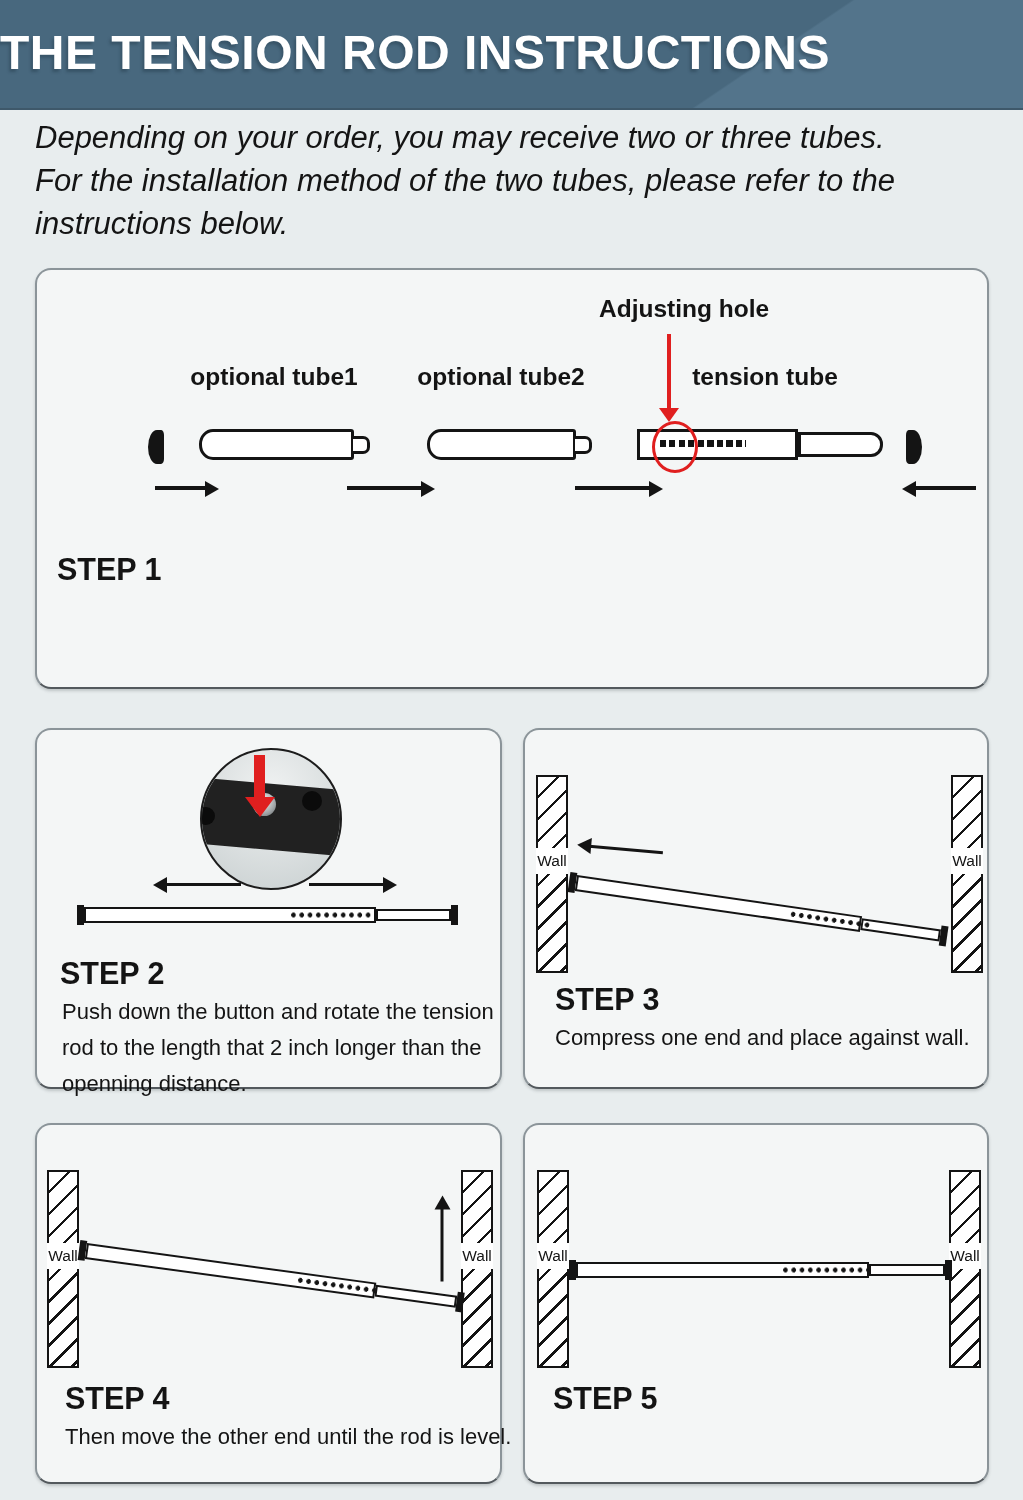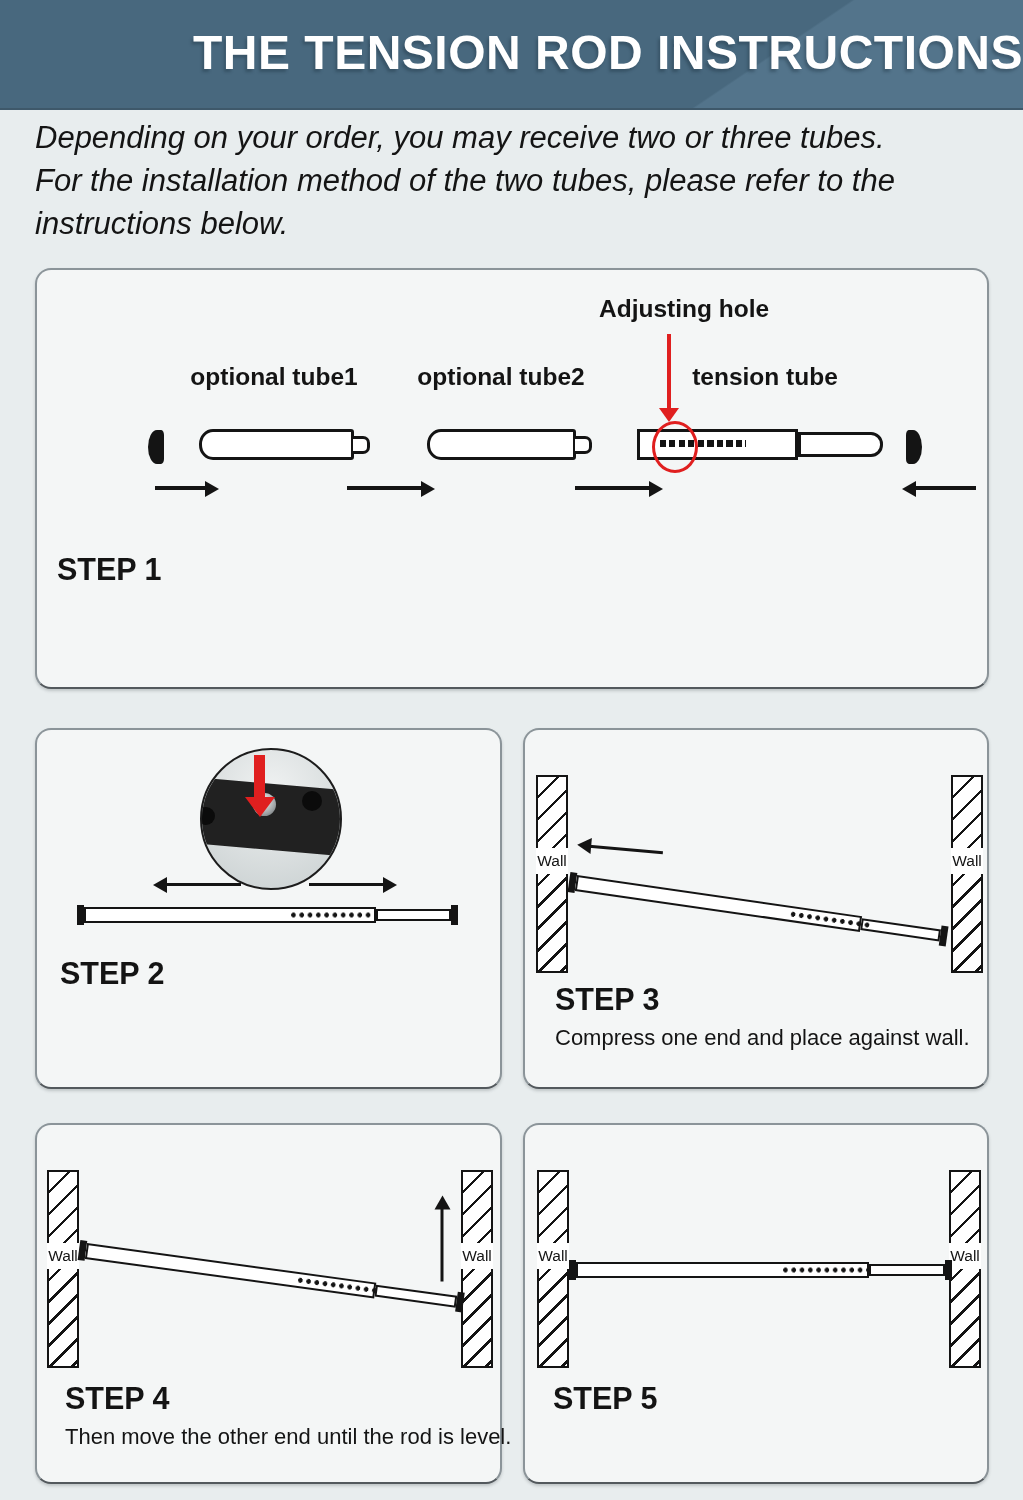--- a/index.html
+++ b/index.html
@@ -8,21 +8,21 @@
     background:#e8edee;color:#141414;
     font-family:"Liberation Sans","DejaVu Sans",sans-serif;
   }
   
   .banner{
     position:absolute;left:0;top:0;width:1023px;height:108px;
     background:linear-gradient(146deg,#48687e 72%,#53748b 72.3%);
     border-bottom:2px solid #3e586a;
   }
   .banner h1{
-    margin:0;text-align:right;line-height:106px;font-size:48px;font-weight:bold;
+    margin:0;text-align:left;line-height:106px;font-size:48px;font-weight:bold;
     color:#ffffff;letter-spacing:.5px;text-shadow:-2px 3px 3px rgba(25,45,60,.35);
   }
   
   .intro{
     position:absolute;left:35px;top:116px;margin:0;width:960px;
     font-size:31px;line-height:43px;white-space:pre-line;font-style:italic;
   }
   
   .panel{
     position:absolute;background:#f4f6f6;
@@ -185,20 +185,23 @@
   <div class="rod">
     <div class="cap"></div>
     <div class="body" style="width:292px">
       <div class="dots" style="left:205px;width:82px"></div>
     </div>
     <div class="thin" style="width:75px"></div>
     <div class="cap"></div>
   </div>
 
   <h2 class="step-title" style="left:23px;top:226px">STEP 2</h2>
+  <p class="step-text" style="left:25px;top:264px">Push down the button and rotate the tension
+rod to the length that 2 inch longer than the
+openning distance.</p>
 </section>
 
 <section class="panel p3">
   <div class="wall wl">
     <div class="wall-band">Wall</div>
   </div>
   <div class="wall wr">
     <div class="wall-band">Wall</div>
   </div>
   <div class="arr arrA"></div>

